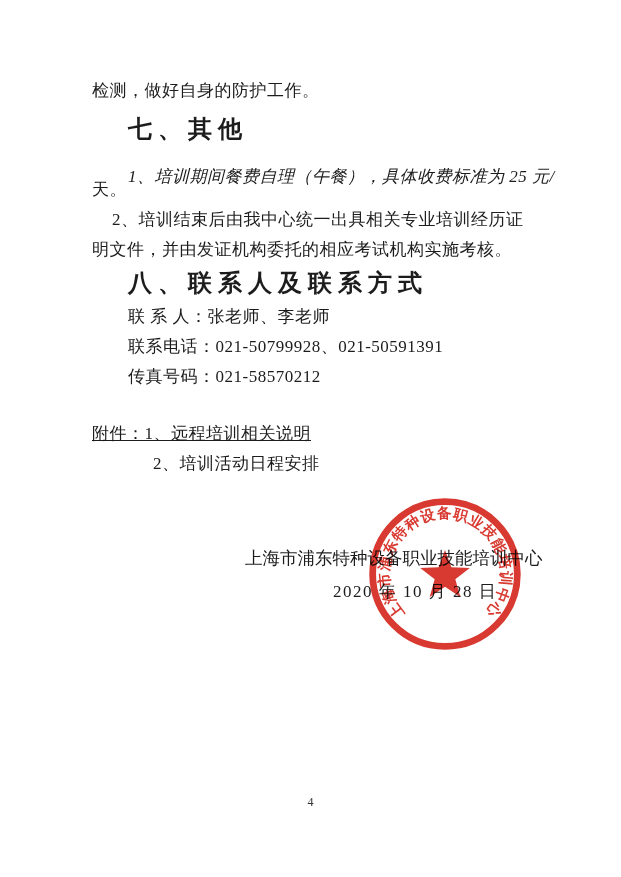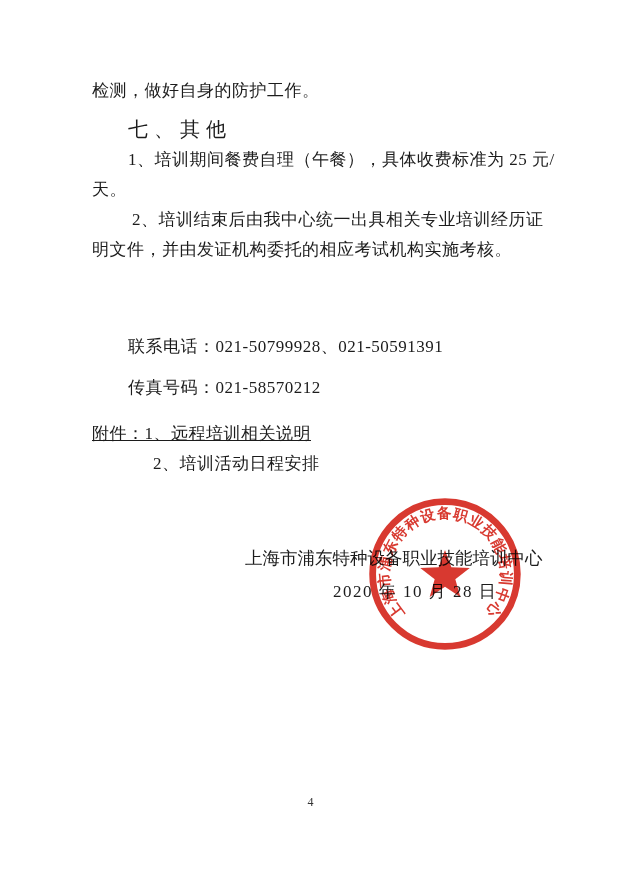--- a/index.html
+++ b/index.html
@@ -19,35 +19,35 @@
   }
   .line {
     position: absolute;
     font-size: 17px;
     letter-spacing: 0.5px;
     white-space: pre;
     line-height: 22px;
   }
   .heading {
     font-family: "Liberation Sans", "DejaVu Sans", sans-serif;
-    font-weight: normal;
-    font-size: 20px;
+    font-weight: bold;
+    font-size: 24px;
     letter-spacing: 6px;
   }
   
   .l-cont   { left: 92px;  top: 80px;  }
   .l-h7     { left: 128px; top: 118px; }
-  .l-i1a    { left: 128px; top: 149px; }
+  .l-i1a    { left: 128px; top: 166px; font-style: italic; }
   .l-i1b    { left: 92px;  top: 179px; }
-  .l-i2a    { left: 132px; top: 209px; }
+  .l-i2a    { left: 112px; top: 209px; }
   .l-i2b    { left: 92px;  top: 239px; }
   .l-h8     { left: 128px; top: 272px; }
   .l-person { left: 128px; top: 306px; }
   .l-phone  { left: 128px; top: 336px; text-align: right; }
-  .l-fax    { left: 128px; top: 366px; margin-top: 11px; }
+  .l-fax    { left: 128px; top: 366px; }
   .l-att1   { left: 92px;  top: 423px; text-decoration: underline; }
   .l-att2   { left: 153px; top: 453px; text-align: right; }
   .l-org    { left: 245px; top: 547px; font-size: 17.5px; letter-spacing: 0; }
   .l-date   { left: 333px; top: 581px; letter-spacing: 1.5px; }
   .footer-pagenum {
     position: absolute;
     left: 0; top: 795px;
     width: 621px;
     text-align: center;
     font-size: 12px;
@@ -76,21 +76,23 @@
   <div class="line l-cont">检测，做好自身的防护工作。</div>
 
   <div class="line l-h7 heading">七、其他</div>
 
   <div class="line l-i1a">1、培训期间餐费自理（午餐），具体收费标准为 25 元/</div>
   <div class="line l-i1b">天。</div>
 
   <div class="line l-i2a">2、培训结束后由我中心统一出具相关专业培训经历证</div>
   <div class="line l-i2b">明文件，并由发证机构委托的相应考试机构实施考核。</div>
 
+  <div class="line l-h8 heading">八、联系人及联系方式</div>
 
+  <div class="line l-person">联 系 人：张老师、李老师</div>
   <div class="line l-phone">联系电话：021-50799928、021-50591391</div>
   <div class="line l-fax">传真号码：021-58570212</div>
 
   <div class="line l-att1">附件：1、远程培训相关说明</div>
   <div class="line l-att2">2、培训活动日程安排</div>
 
   <div class="line l-org">上海市浦东特种设备职业技能培训中心</div>
   <div class="line l-date">2020 年 10 月 28 日</div>
 
   <svg class="stamp" width="168" height="164" viewBox="0 0 170 170" aria-hidden="true">

